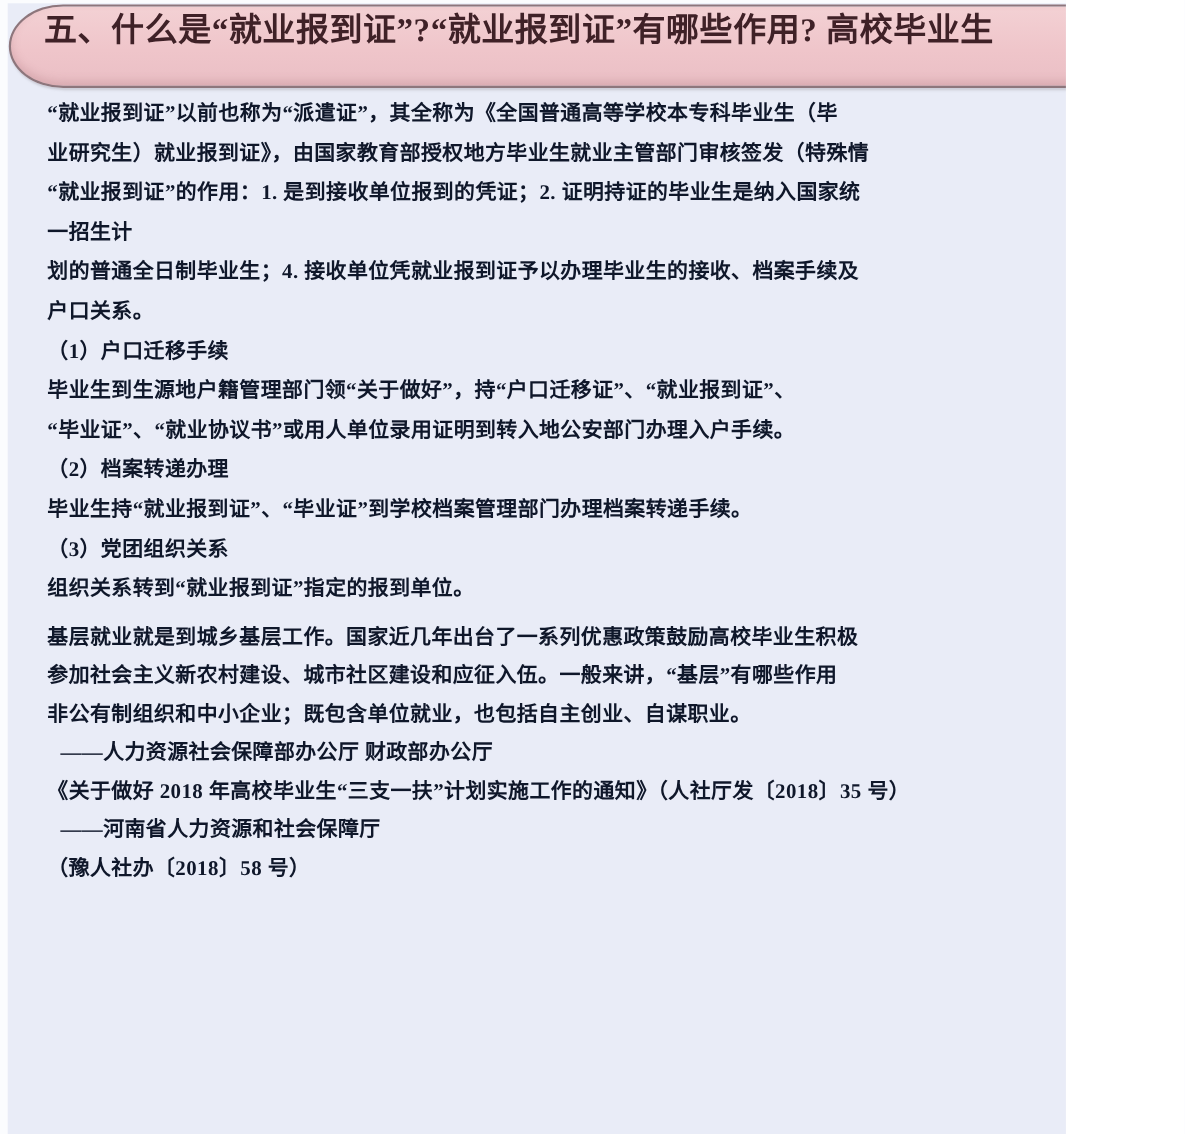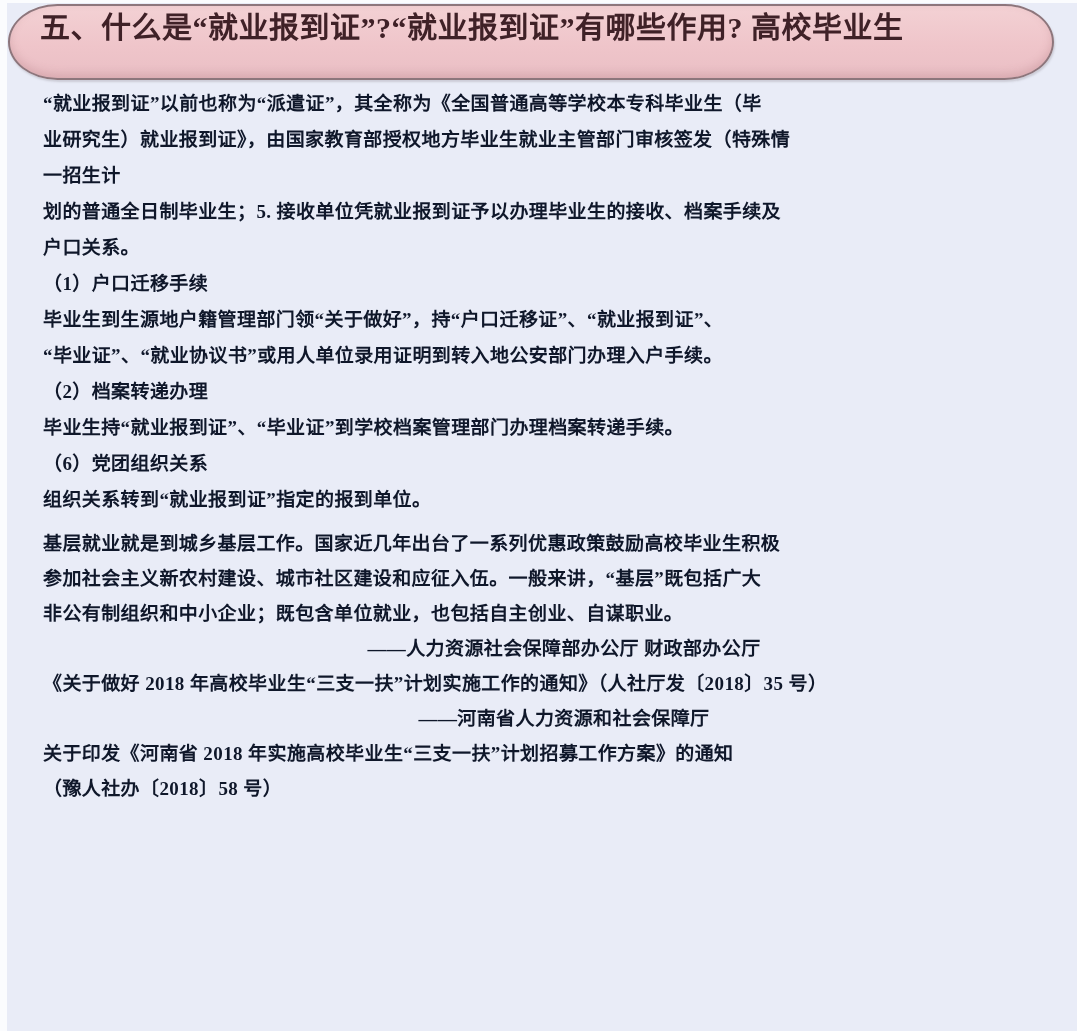--- a/index.html
+++ b/index.html
@@ -1,18 +1,18 @@
 <!DOCTYPE html>
 <html lang="zh-CN"><head>
 <meta charset="utf-8">
 <style>
   html,body{margin:0;padding:0;background:#ffffff;}
   .canvas{
     position:relative;
-    width:1077px;height:1031px;
+    width:969px;height:1031px;
     box-sizing:border-box;
     background:#e9ecf7;
     border-left:7px solid #fbfcfe;
     border-top:3px solid #fbfcfe;
     overflow:hidden;
     font-family:"Liberation Serif","DejaVu Serif",serif;
   }
   .bubble{
     box-sizing:border-box;
     background:linear-gradient(180deg,#f3d1d4 0%,#efc5ca 55%,#eabfc5 100%);
@@ -37,53 +37,53 @@
   .bubble .tl2{padding-left:74px;}
   .body-text{
     padding:6px 4px 0 36px;
     font-size:19px;font-weight:600;color:#0f172a;
   }
   .body-text .line{
     line-height:36px;white-space:nowrap;letter-spacing:0.4px;
   }
   .body-text.s2{padding-top:8px;}
   .body-text.s2 .line{line-height:35px;}
-  .line.indent{padding-left:12px;text-align:center;}
+  .line.indent{padding-left:12px;}
 </style>
 </head>
 <body>
 
 <div class="canvas">
 
   <section>
     <div class="bubble bubble-q5">
       <div class="tl tl1">五、什么是“就业报到证”?“就业报到证”有哪些作用? 高校毕业生</div>
     </div>
     <div class="body-text s1">
         <div class="line">“就业报到证”以前也称为“派遣证”，其全称为《全国普通高等学校本专科毕业生（毕</div>
         <div class="line">业研究生）就业报到证》，由国家教育部授权地方毕业生就业主管部门审核签发（特殊情</div>
+        <div class="line">“就业报到证”的作用：1. 是到接收单位报到的凭证；2. 证明持证的毕业生是纳入国家统</div>
         <div class="line">一招生计</div>
-        <div class="line">划的普通全日制毕业生；5. 接收单位凭就业报到证予以办理毕业生的接收、档案手续及</div>
+        <div class="line">划的普通全日制毕业生；4. 接收单位凭就业报到证予以办理毕业生的接收、档案手续及</div>
         <div class="line">户口关系。</div>
         <div class="line">（1）户口迁移手续</div>
         <div class="line">毕业生到生源地户籍管理部门领“关于做好”，持“户口迁移证”、“就业报到证”、</div>
         <div class="line">“毕业证”、“就业协议书”或用人单位录用证明到转入地公安部门办理入户手续。</div>
         <div class="line">（2）档案转递办理</div>
         <div class="line">毕业生持“就业报到证”、“毕业证”到学校档案管理部门办理档案转递手续。</div>
-        <div class="line">（6）党团组织关系</div>
+        <div class="line">（3）党团组织关系</div>
         <div class="line">组织关系转到“就业报到证”指定的报到单位。</div>
       </div>
   </section>
 
   <section>
     <div class="body-text s2">
         <div class="line">基层就业就是到城乡基层工作。国家近几年出台了一系列优惠政策鼓励高校毕业生积极</div>
-        <div class="line">参加社会主义新农村建设、城市社区建设和应征入伍。一般来讲，“基层”既包括广大</div>
+        <div class="line">参加社会主义新农村建设、城市社区建设和应征入伍。一般来讲，“基层”有哪些作用</div>
         <div class="line">非公有制组织和中小企业；既包含单位就业，也包括自主创业、自谋职业。</div>
         <div class="line indent">——人力资源社会保障部办公厅 财政部办公厅</div>
         <div class="line">《关于做好 2018 年高校毕业生“三支一扶”计划实施工作的通知》（人社厅发〔2018〕35 号）</div>
         <div class="line indent">——河南省人力资源和社会保障厅</div>
-        <div class="line">关于印发《河南省 2018 年实施高校毕业生“三支一扶”计划招募工作方案》的通知</div>
         <div class="line">（豫人社办〔2018〕58 号）</div>
       </div>
   </section>
 
 </div>
 
 </body></html>

